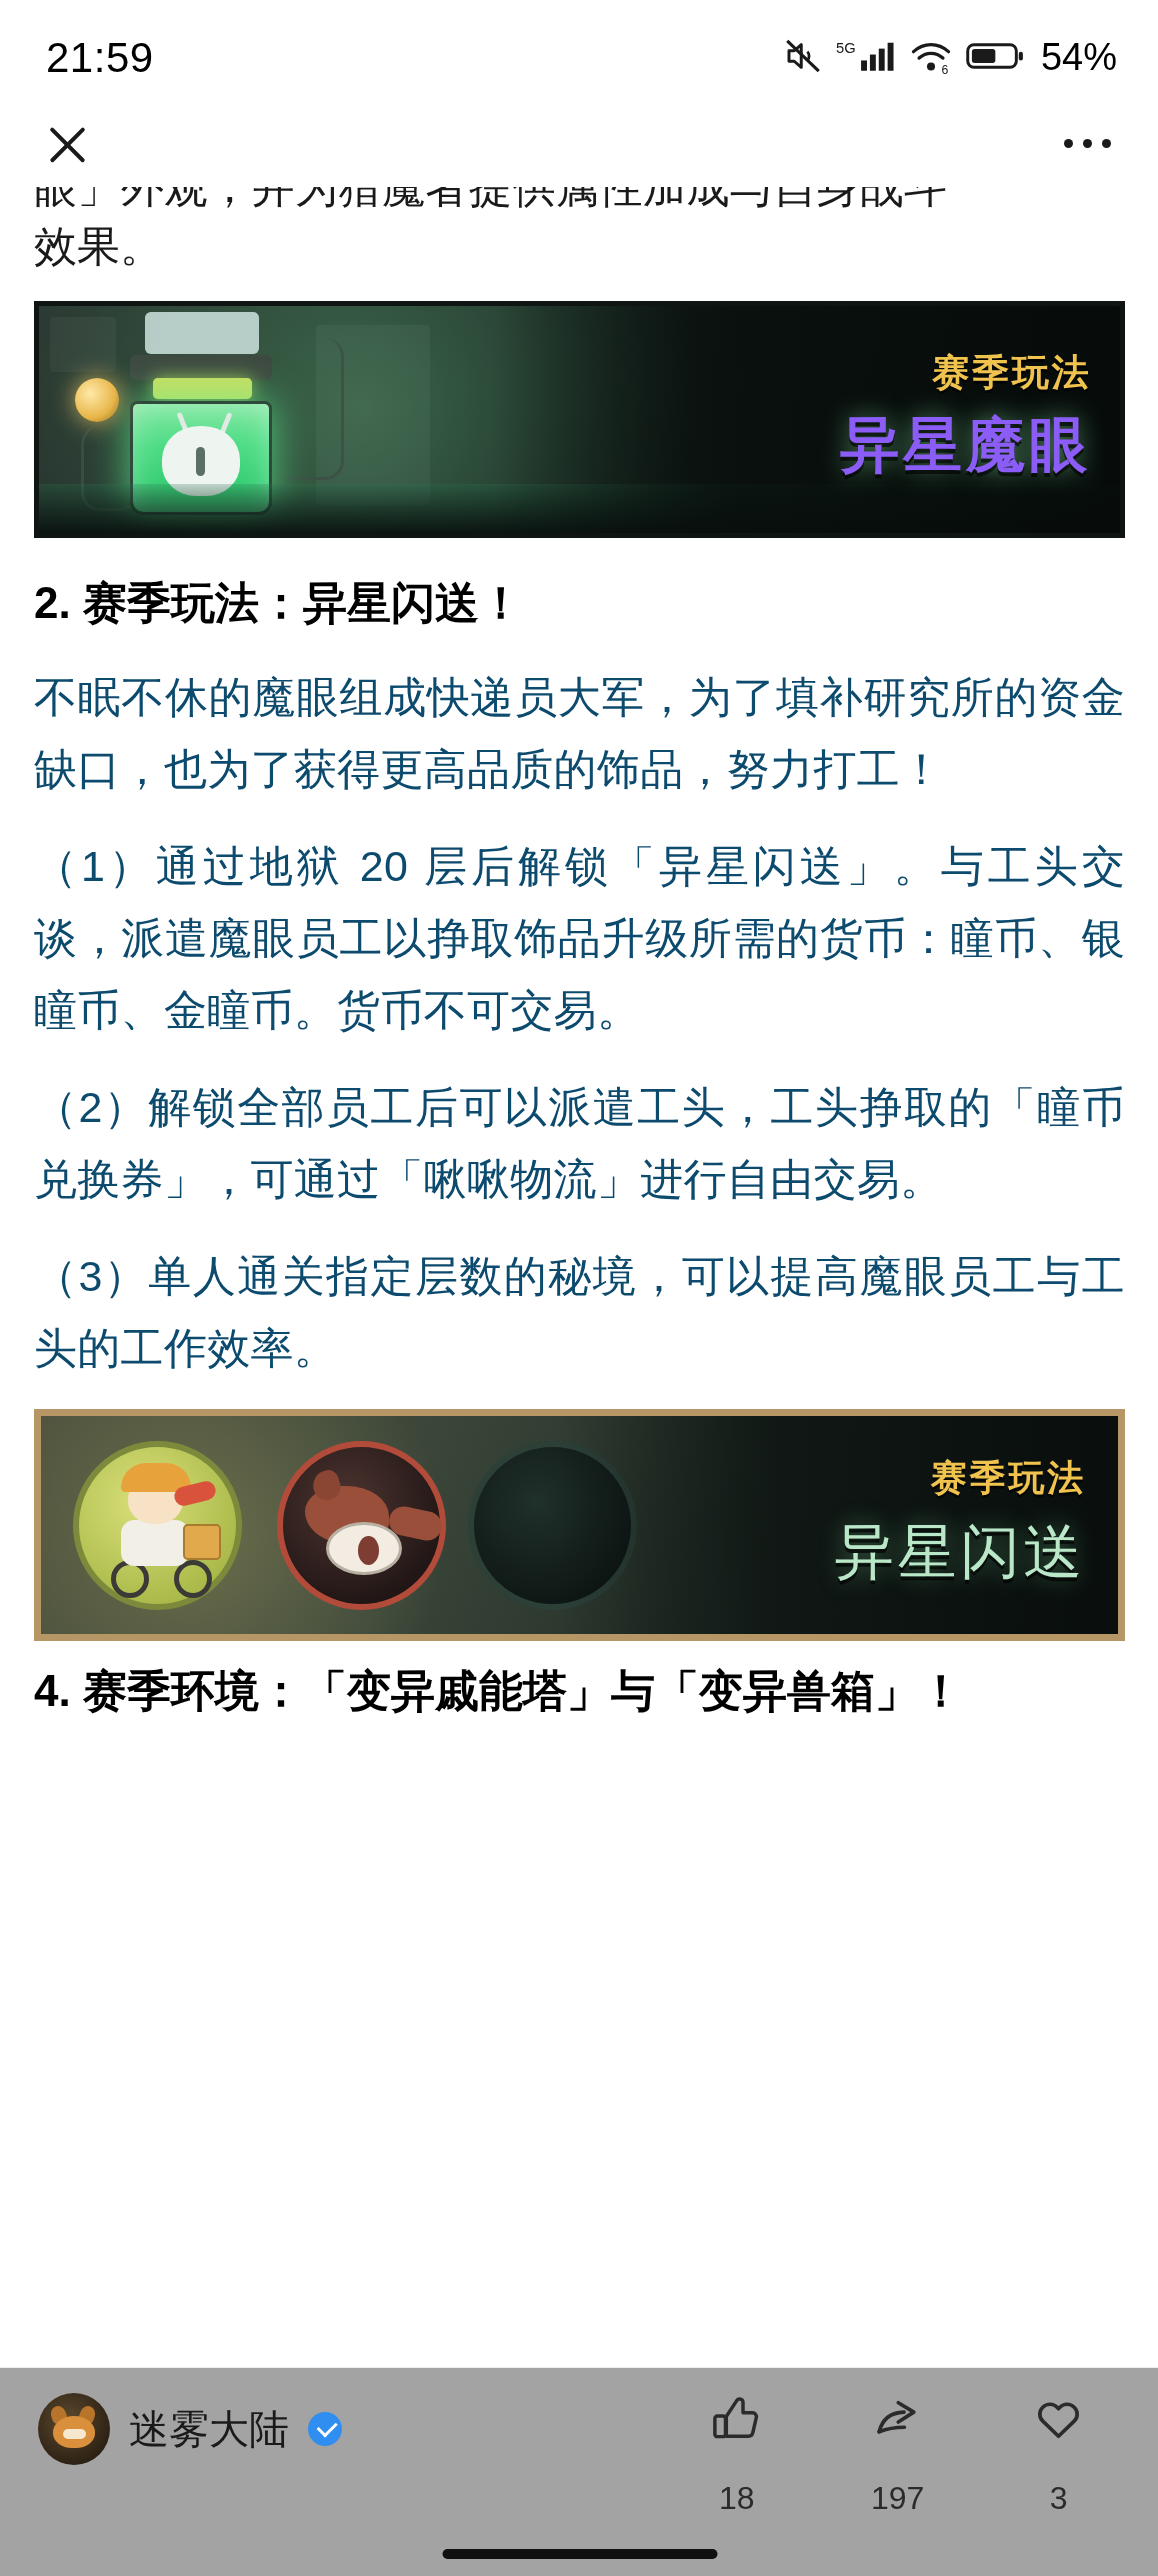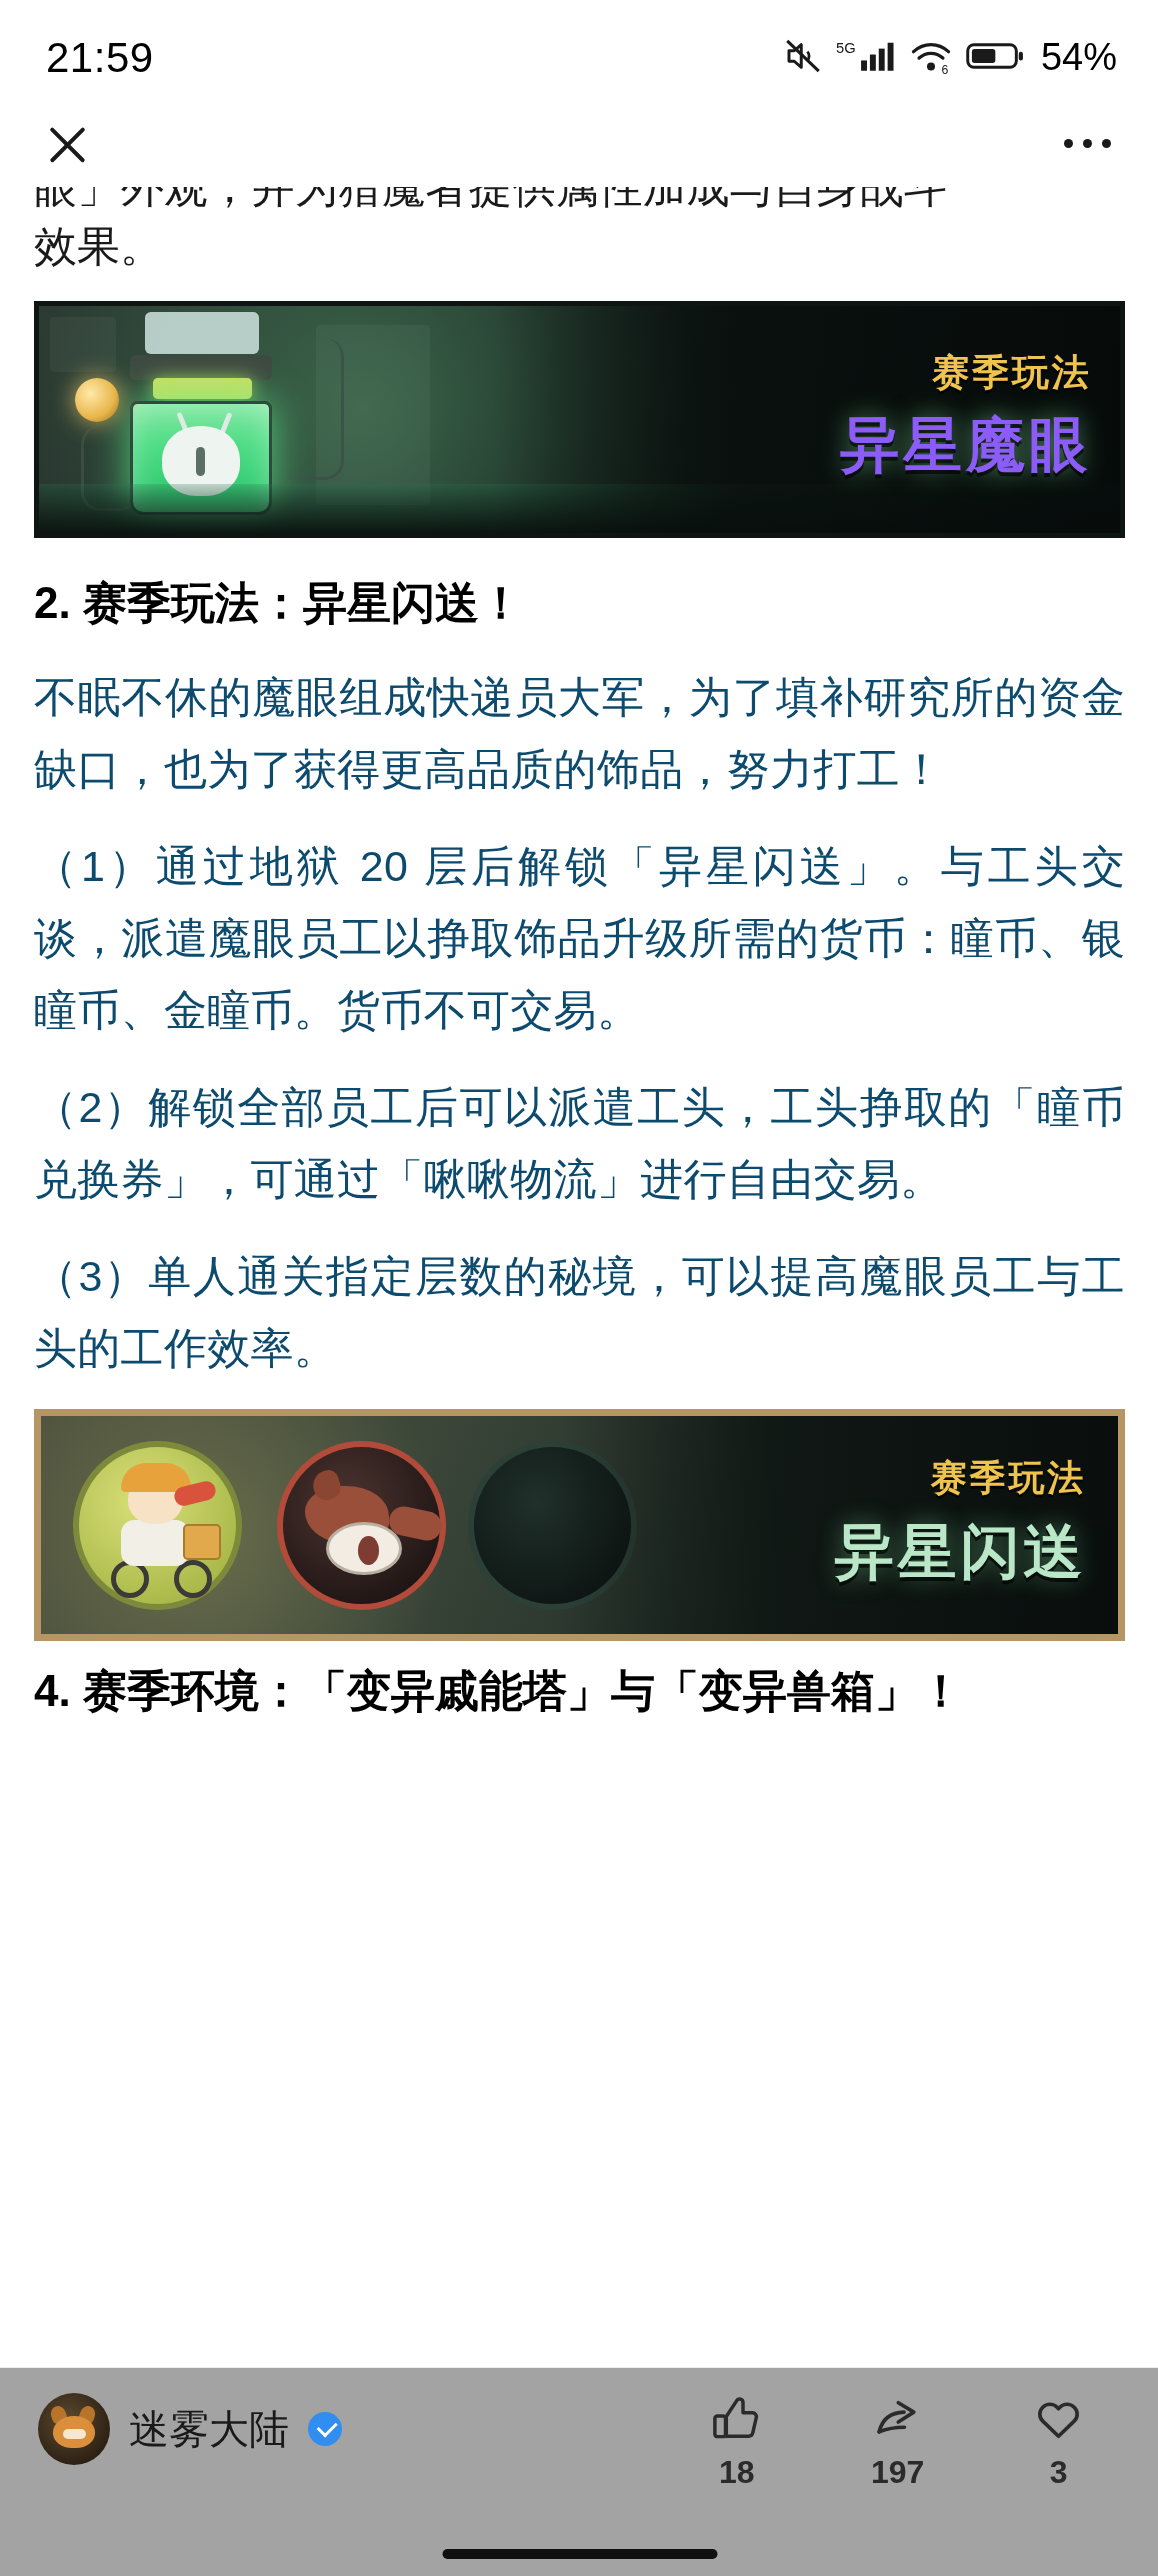--- a/index.html
+++ b/index.html
@@ -353,21 +353,21 @@
     right:32px; top:38px;
     text-align:right;
   }
   .b2-label .t1 {
     font-size:36px; font-weight:700;
     color:#f0c24e; letter-spacing:2.8px;
     text-shadow:0 2.8px 0 rgba(0,0,0,.6);
   }
   .b2-label .t2 {
     margin-top:9.5px;
-    font-size:59px; font-weight:700;
+    font-size:59px; font-weight:400;
     color:#b9e7c8; letter-spacing:3.8px;
     text-shadow:0 3.8px 0 rgba(0,0,0,.65), 0 0 23px rgba(140,240,170,.45);
   }
 
   
   .clip-bottom {
     height:53px;
     overflow:hidden;
     position:relative;
     margin-top:25px;
@@ -454,23 +454,22 @@
   .actions {
     display:flex;
     gap:70px;
     padding-right:3.8px;
   }
   .action {
     width:91px;
     display:flex;
     flex-direction:column;
     align-items:center;
-    gap:5px;
+    gap:31px;
     cursor:pointer;
-    font-weight:bold;
   }
   .action .count {
     font-size:32px;
     color:#2b2b2b;
   }
 
   
   .home-ind {
     position:absolute;
     left:50%;

